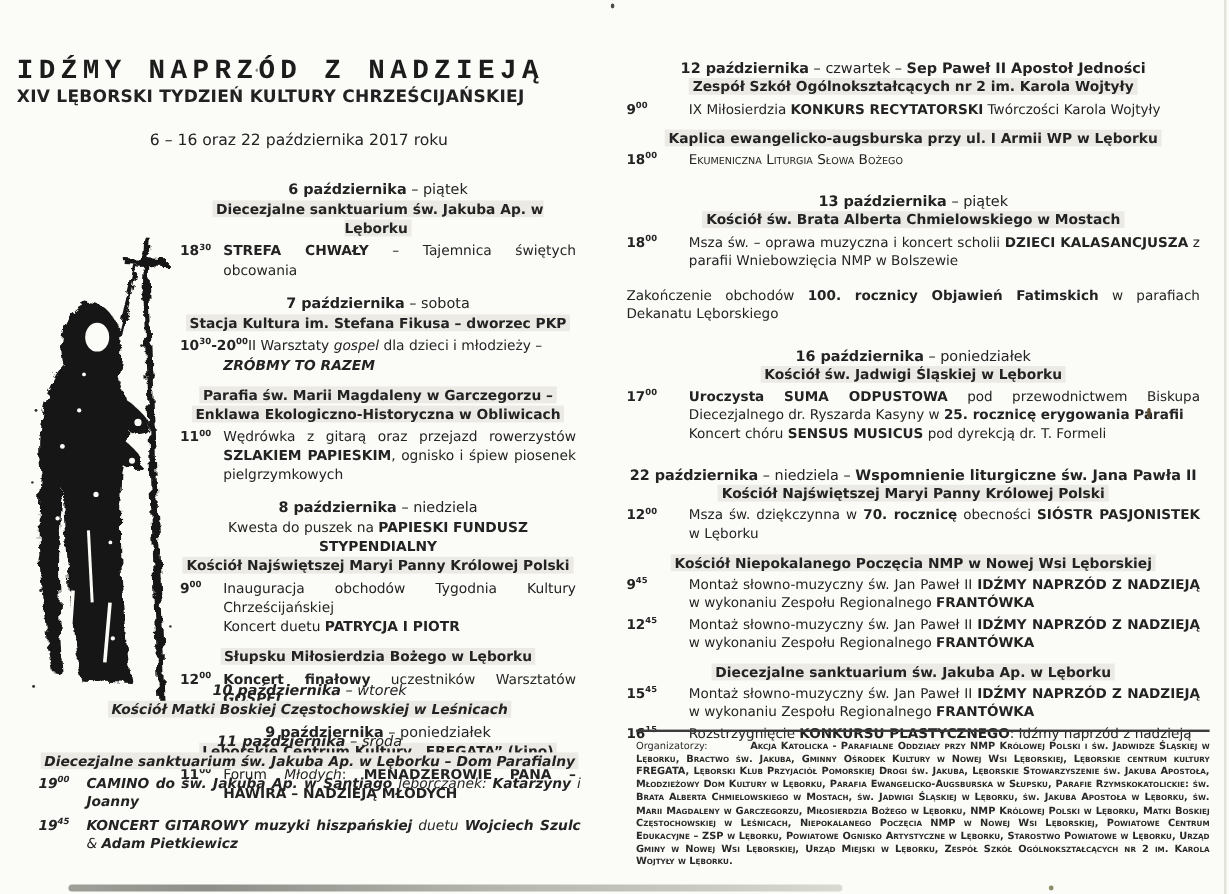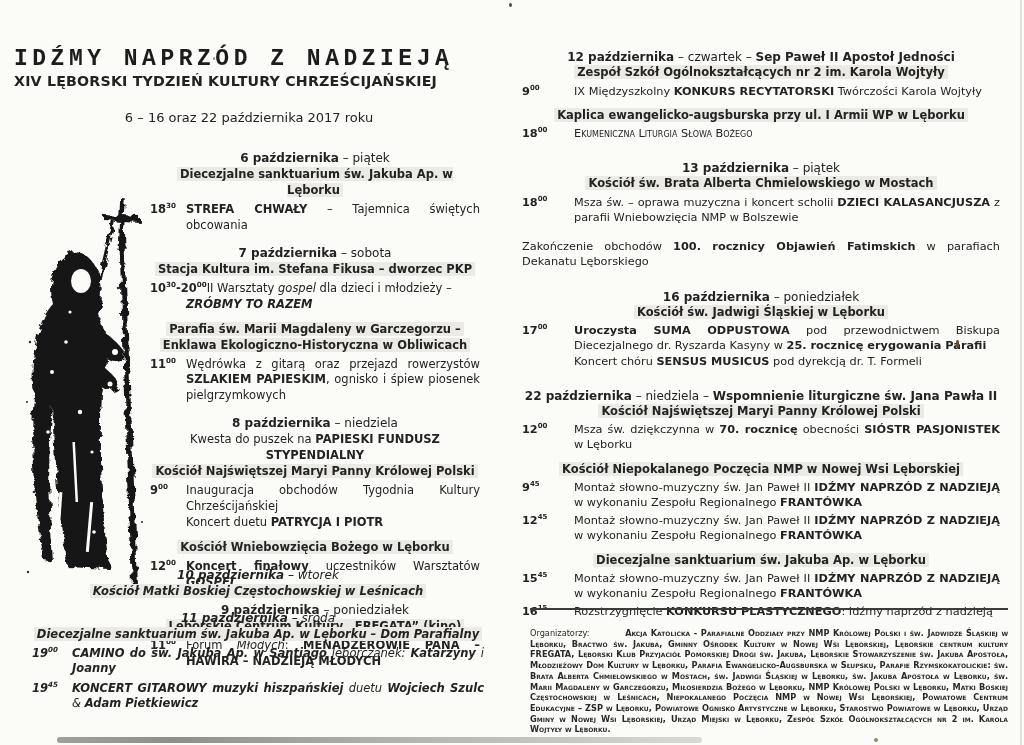--- a/index.html
+++ b/index.html
@@ -36,21 +36,21 @@
   .event-first{text-indent:calc(-1 * var(--ti));}
   .time{display:inline-block;min-width:var(--ti);text-indent:0;font-weight:bold;}
   .time sup{font-size:0.62em;}
 
   
   .benefactors{position:absolute;left:12px;top:684px;width:489px;border-top:2px solid #3c3c3c;
       padding-top:2px;font-size:9px;line-height:11px;text-align:justify;text-align-last:left;}
   .benefactors .lbl{font-weight:normal;padding-right:4px;}
   .benefactors .txt{font-weight:bold;}
   .organizers{position:absolute;left:530px;top:608px;width:478px;border-top:2px solid #3c3c3c;
-      padding-top:18px;font-size:8.2px;line-height:10.7px;text-align:justify;text-align-last:left;
+      padding-top:6px;font-size:8.2px;line-height:10.7px;text-align:justify;text-align-last:left;
       font-weight:bold;color:#2a2a2a;}
   .organizers .lbl{font-variant:normal;font-weight:normal;padding-right:32px;}
   .organizers .txt{font-variant:small-caps;}
 
   
   .pope{position:absolute;left:22px;top:192px;width:132px;height:398px;}
   .edge-line{position:absolute;left:1020px;top:0;width:2px;height:745px;background:#e2e2da;}
   .bottom-strip{position:absolute;left:57px;top:737px;width:645px;height:6px;border-radius:3px;
       background:linear-gradient(90deg,#908f88 0%,#7d7c76 18%,#aaa9a1 55%,#c6c5bc 85%,#d6d5cc 100%);
       opacity:.85;filter:blur(.4px);}
@@ -144,21 +144,21 @@
         <div class="heading"><span style="font-weight: bold;">8 października</span><span> – niedziela</span></div>
         <div class="block block-para center"><span>Kwesta do puszek na </span><span style="font-weight: bold;">PAPIESKI FUNDUSZ STYPENDIALNY</span></div>
         <div class="block block-venue" style="margin-top: 0px;">
           <div class="venue-line"><span class="hl"><span style="font-weight: bold;">Kościół Najświętszej Maryi Panny Królowej Polski</span></span></div>
         </div>
         <div class="block block-event">
           <div class="event-first"><span class="time">9<sup>00</sup></span><span>Inauguracja obchodów Tygodnia Kultury Chrześcijańskiej</span></div>
           <div class="event-cont"><span>Koncert duetu </span><span style="font-weight: bold;">PATRYCJA I PIOTR</span></div>
         </div>
         <div class="block block-venue">
-          <div class="venue-line"><span class="hl"><span style="font-weight: bold;">Kościół Wniebowzięcia Bożego w Lęborku</span></span></div>
+          <div class="venue-line"><span class="hl"><span style="font-weight: bold;">Słupsku Miłosierdzia Bożego w Lęborku</span></span></div>
         </div>
         <div class="block block-event">
           <div class="event-first"><span class="time">12<sup>00</sup></span><span style="font-weight: bold;">Koncert finałowy</span><span> uczestników Warsztatów </span><span style="font-weight: bold; font-style: italic;">GOSPEL</span></div>
         </div>
       </div>
       <div class="section">
         <div class="heading"><span style="font-weight: bold;">9 października</span><span> – poniedziałek</span></div>
         <div class="block block-venue">
           <div class="venue-line"><span class="hl"><span style="font-weight: bold;">Lęborskie Centrum Kultury „FREGATA” (kino)</span></span></div>
         </div>
@@ -187,21 +187,21 @@
         </div>
       </div>
     </div>
   <div class="col col-right">
       <div class="section">
         <div class="heading"><span style="font-weight: bold;">12 października</span><span> – czwartek – </span><span style="font-weight: bold;">Sep Paweł II Apostoł Jedności</span></div>
         <div class="block block-venue">
           <div class="venue-line"><span class="hl"><span style="font-weight: bold;">Zespół Szkół Ogólnokształcących nr 2 im. Karola Wojtyły</span></span></div>
         </div>
         <div class="block block-event">
-          <div class="event-first"><span class="time">9<sup>00</sup></span><span>IX Międzyszkolny </span><span style="font-weight: bold;">KONKURS RECYTATORSKI</span><span> Twórczości Karola Wojtyły</span></div>
+          <div class="event-first"><span class="time">9<sup>00</sup></span><span>IX Miłosierdzia </span><span style="font-weight: bold;">KONKURS RECYTATORSKI</span><span> Twórczości Karola Wojtyły</span></div>
         </div>
         <div class="block block-venue">
           <div class="venue-line"><span class="hl"><span style="font-weight: bold;">Kaplica ewangelicko-augsburska przy ul. I Armii WP w Lęborku</span></span></div>
         </div>
         <div class="block block-event">
           <div class="event-first"><span class="time">18<sup>00</sup></span><span style="font-variant: small-caps;">Ekumeniczna Liturgia Słowa Bożego</span></div>
         </div>
       </div>
       <div class="section">
         <div class="heading"><span style="font-weight: bold;">13 października</span><span> – piątek</span></div>

